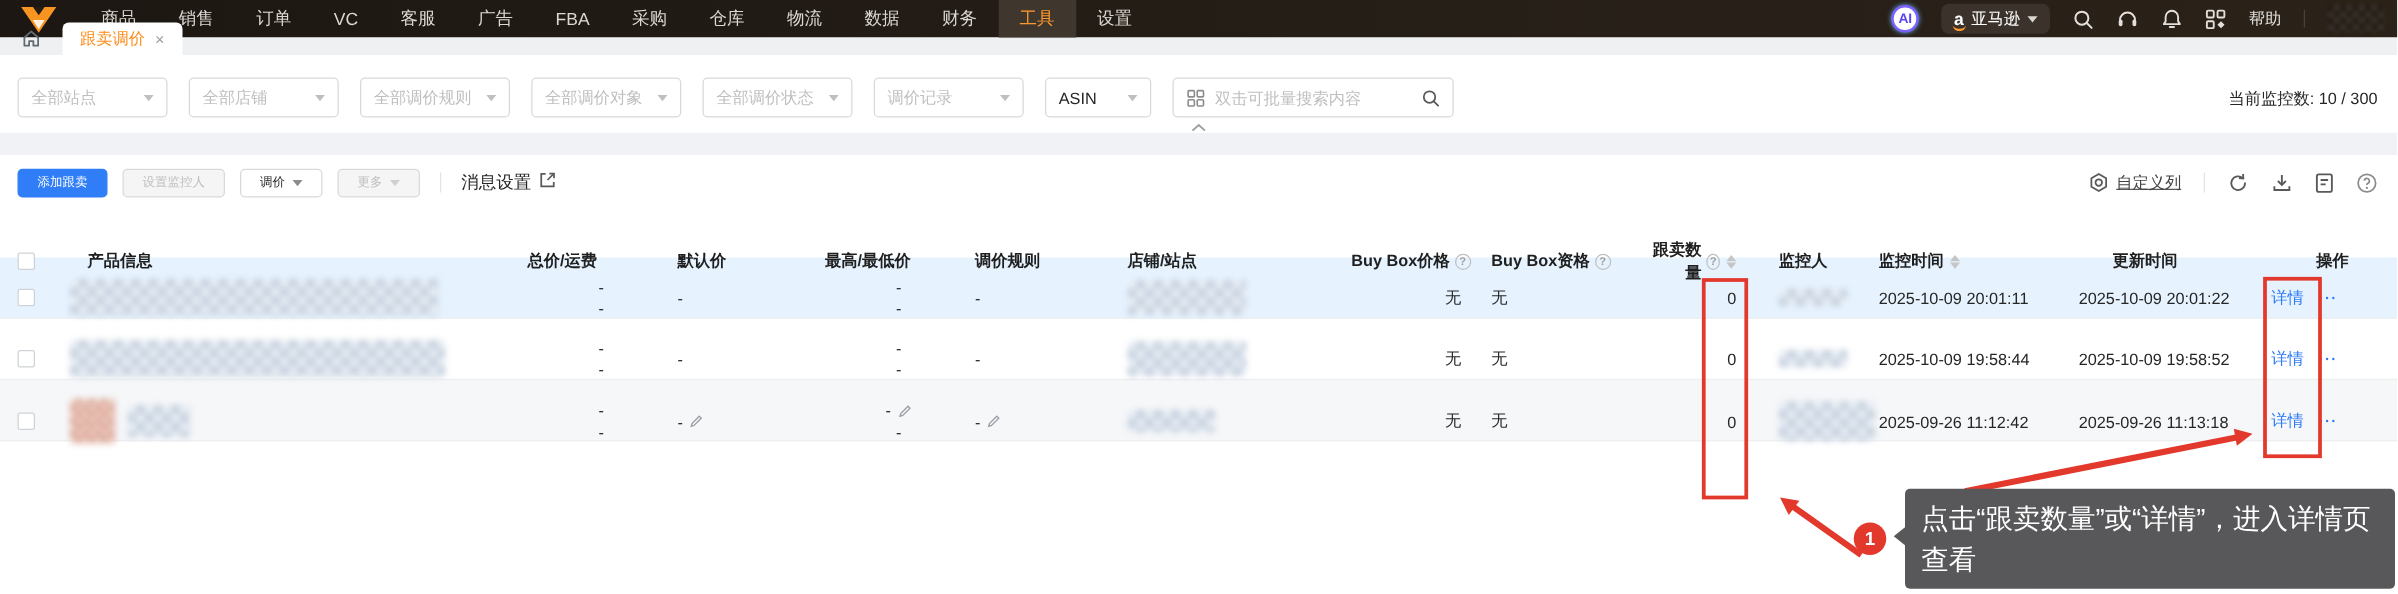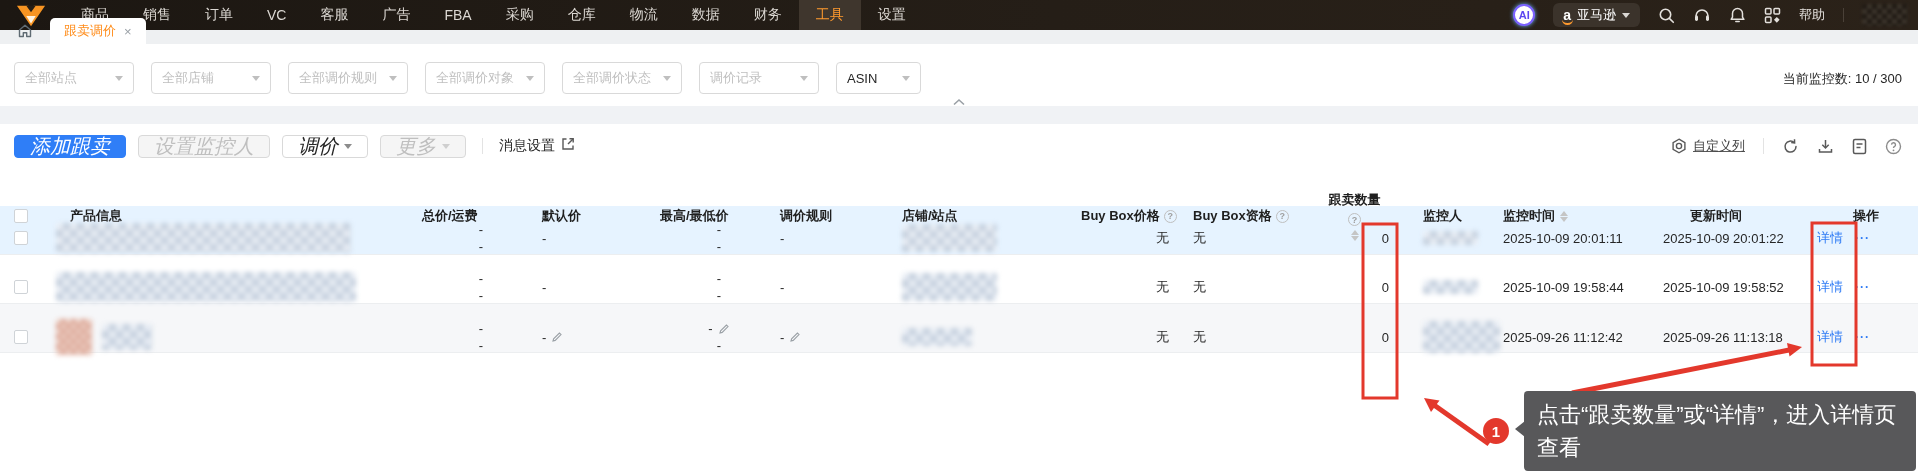--- a/index.html
+++ b/index.html
@@ -43,21 +43,21 @@
   .searchbox { width:225px; height:32px; border:1px solid #d9d9d9; border-radius:4px; display:flex; align-items:center; padding:0 10px; gap:8px; background:#fff; }
   .searchbox input { border:none; outline:none; flex:1; font-size:13px; color:#262626; min-width:0; font-family:inherit; }
   .searchbox input::placeholder { color:#bfbfbf; }
   .monitor-count { position:absolute; right:16px; top:26px; font-size:13px; color:#262626; white-space:nowrap; }
   .collapse-handle { position:absolute; left:50%; transform:translateX(-50%); bottom:0px; cursor:pointer; line-height:0; }
 
   .graystrip { height:18px; background:#f0f2f5; }
 
   
   .toolbar { height:40px; display:flex; align-items:center; padding:4px 16px 0 14px; }
-  .btn { height:23px; border-radius:4px; font-size:20px; display:inline-flex; align-items:center; justify-content:center; gap:6px; padding:0 15px; cursor:pointer; white-space:nowrap;font-style:italic; }
+  .btn { height:23px; border-radius:4px; font-size:10px; display:inline-flex; align-items:center; justify-content:center; gap:6px; padding:0 15px; cursor:pointer; white-space:nowrap; }
   .btn-primary { background:#2f7ef7; color:#fff; border:1px solid #2f7ef7; }
   .btn-default { background:#fff; color:#262626; border:1px solid #d9d9d9; }
   .btn-disabled { background:#f5f5f5; color:#bfbfbf; border:1px solid #d9d9d9; cursor:not-allowed; }
   .btn + .btn { margin-left:12px; }
   .btn-caret { width:0; height:0; border-left:4px solid transparent; border-right:4px solid transparent; border-top:5px solid #8c8c8c; }
   .btn-caret.dis { border-top-color:#cfcfcf; }
   .v-div { width:1px; height:16px; background:#e3e3e3; margin:0 16px; }
   .link-plain { display:flex; gap:6px; font-size:14px; color:#262626; cursor:pointer; }
   .toolbar-right { margin-left:auto; display:flex; align-items:center; gap:18px; color:#595959;text-decoration:underline; }
   .tr-group { display:flex; align-items:center; gap:6px; font-size:13px; color:#434343; cursor:pointer; }
@@ -72,21 +72,21 @@
   .row-gray { background:#f6f7f9; }
   .cell { padding-left:4px;margin-top:15px; }
   .c1 { padding-left:14px; }
   .c2 { padding-left:14px; }
   .thead .c2 { padding-left:28px; }
   .c3,.c4,.c5,.c6 { padding-left:2px; }
   .c8 { justify-content:flex-end; text-align:right; padding-right:8px; }
   .thead .c8 { justify-content:flex-start; padding-right:0; }
   .c9 { padding-left:16px; }
   .c10 { justify-content:flex-end; text-align:right; padding-right:14px; }
-  .thead .c10 { justify-content:center; padding-left:17px;flex-direction:column; }
+  .thead .c10 { justify-content:center; padding-left:17px; }
   .c11 { padding-left:20px; }
   .c12 { padding-left:3px;text-align:right; }
   .thead .c13 { padding-left:30px; }
   .c13 { padding-left:3px; }
   .thead .c14 { padding-left:48px; }
   .c14 { padding-left:12px; display:flex; align-items:center; gap:12px; }
   .row .cell { display:flex; align-items:center; }
   .two-line { flex-direction:column; align-items:flex-start; justify-content:center; line-height:17px; }
   .line { display:flex; align-items:center; gap:5px; }
   .checkbox { width:14px; height:14px; border:1px solid #cfd3d7; border-radius:2px; background:#fff; cursor:pointer; }
@@ -220,20 +220,33 @@
           <span class="sel-caret"></span>
         </div>
       <div class="fselect">
           <span class="ph">调价记录</span>
           <span class="sel-caret"></span>
         </div>
       <div class="fselect asin">
           <span class="ph">ASIN</span>
           <span class="sel-caret"></span>
         </div>
+      <div class="searchbox">
+        <svg class="ic" width="15" height="15" viewBox="0 0 15 15">
+            <rect x="1.5" y="1.5" width="5" height="5" rx="0.8" fill="none" stroke="#8c8c8c" stroke-width="1.3"></rect>
+            <rect x="8.8" y="1.5" width="5" height="5" rx="0.8" fill="none" stroke="#8c8c8c" stroke-width="1.3"></rect>
+            <rect x="1.5" y="8.8" width="5" height="5" rx="0.8" fill="none" stroke="#8c8c8c" stroke-width="1.3"></rect>
+            <rect x="8.8" y="8.8" width="5" height="5" rx="0.8" fill="none" stroke="#8c8c8c" stroke-width="1.3"></rect>
+          </svg>
+        <input type="text" placeholder="双击可批量搜索内容" style="">
+        <svg class="ic" width="15" height="15" viewBox="0 0 17 17">
+            <circle cx="7.5" cy="7.5" r="5.2" fill="none" stroke="#595959" stroke-width="1.6"></circle>
+            <line x1="11.6" y1="11.6" x2="15.3" y2="15.3" stroke="#595959" stroke-width="1.6" stroke-linecap="round"></line>
+          </svg>
+      </div>
     </div>
     <div class="monitor-count">
       <span>当前监控数:</span>
       <span>10 / 300</span>
     </div>
     <div class="collapse-handle">
       <svg class="ic" width="14" height="8" viewBox="0 0 14 8">
           <polyline points="2,6.5 7,2 12,6.5" fill="none" stroke="#9aa0a6" stroke-width="1.6"></polyline>
         </svg>
     </div>

